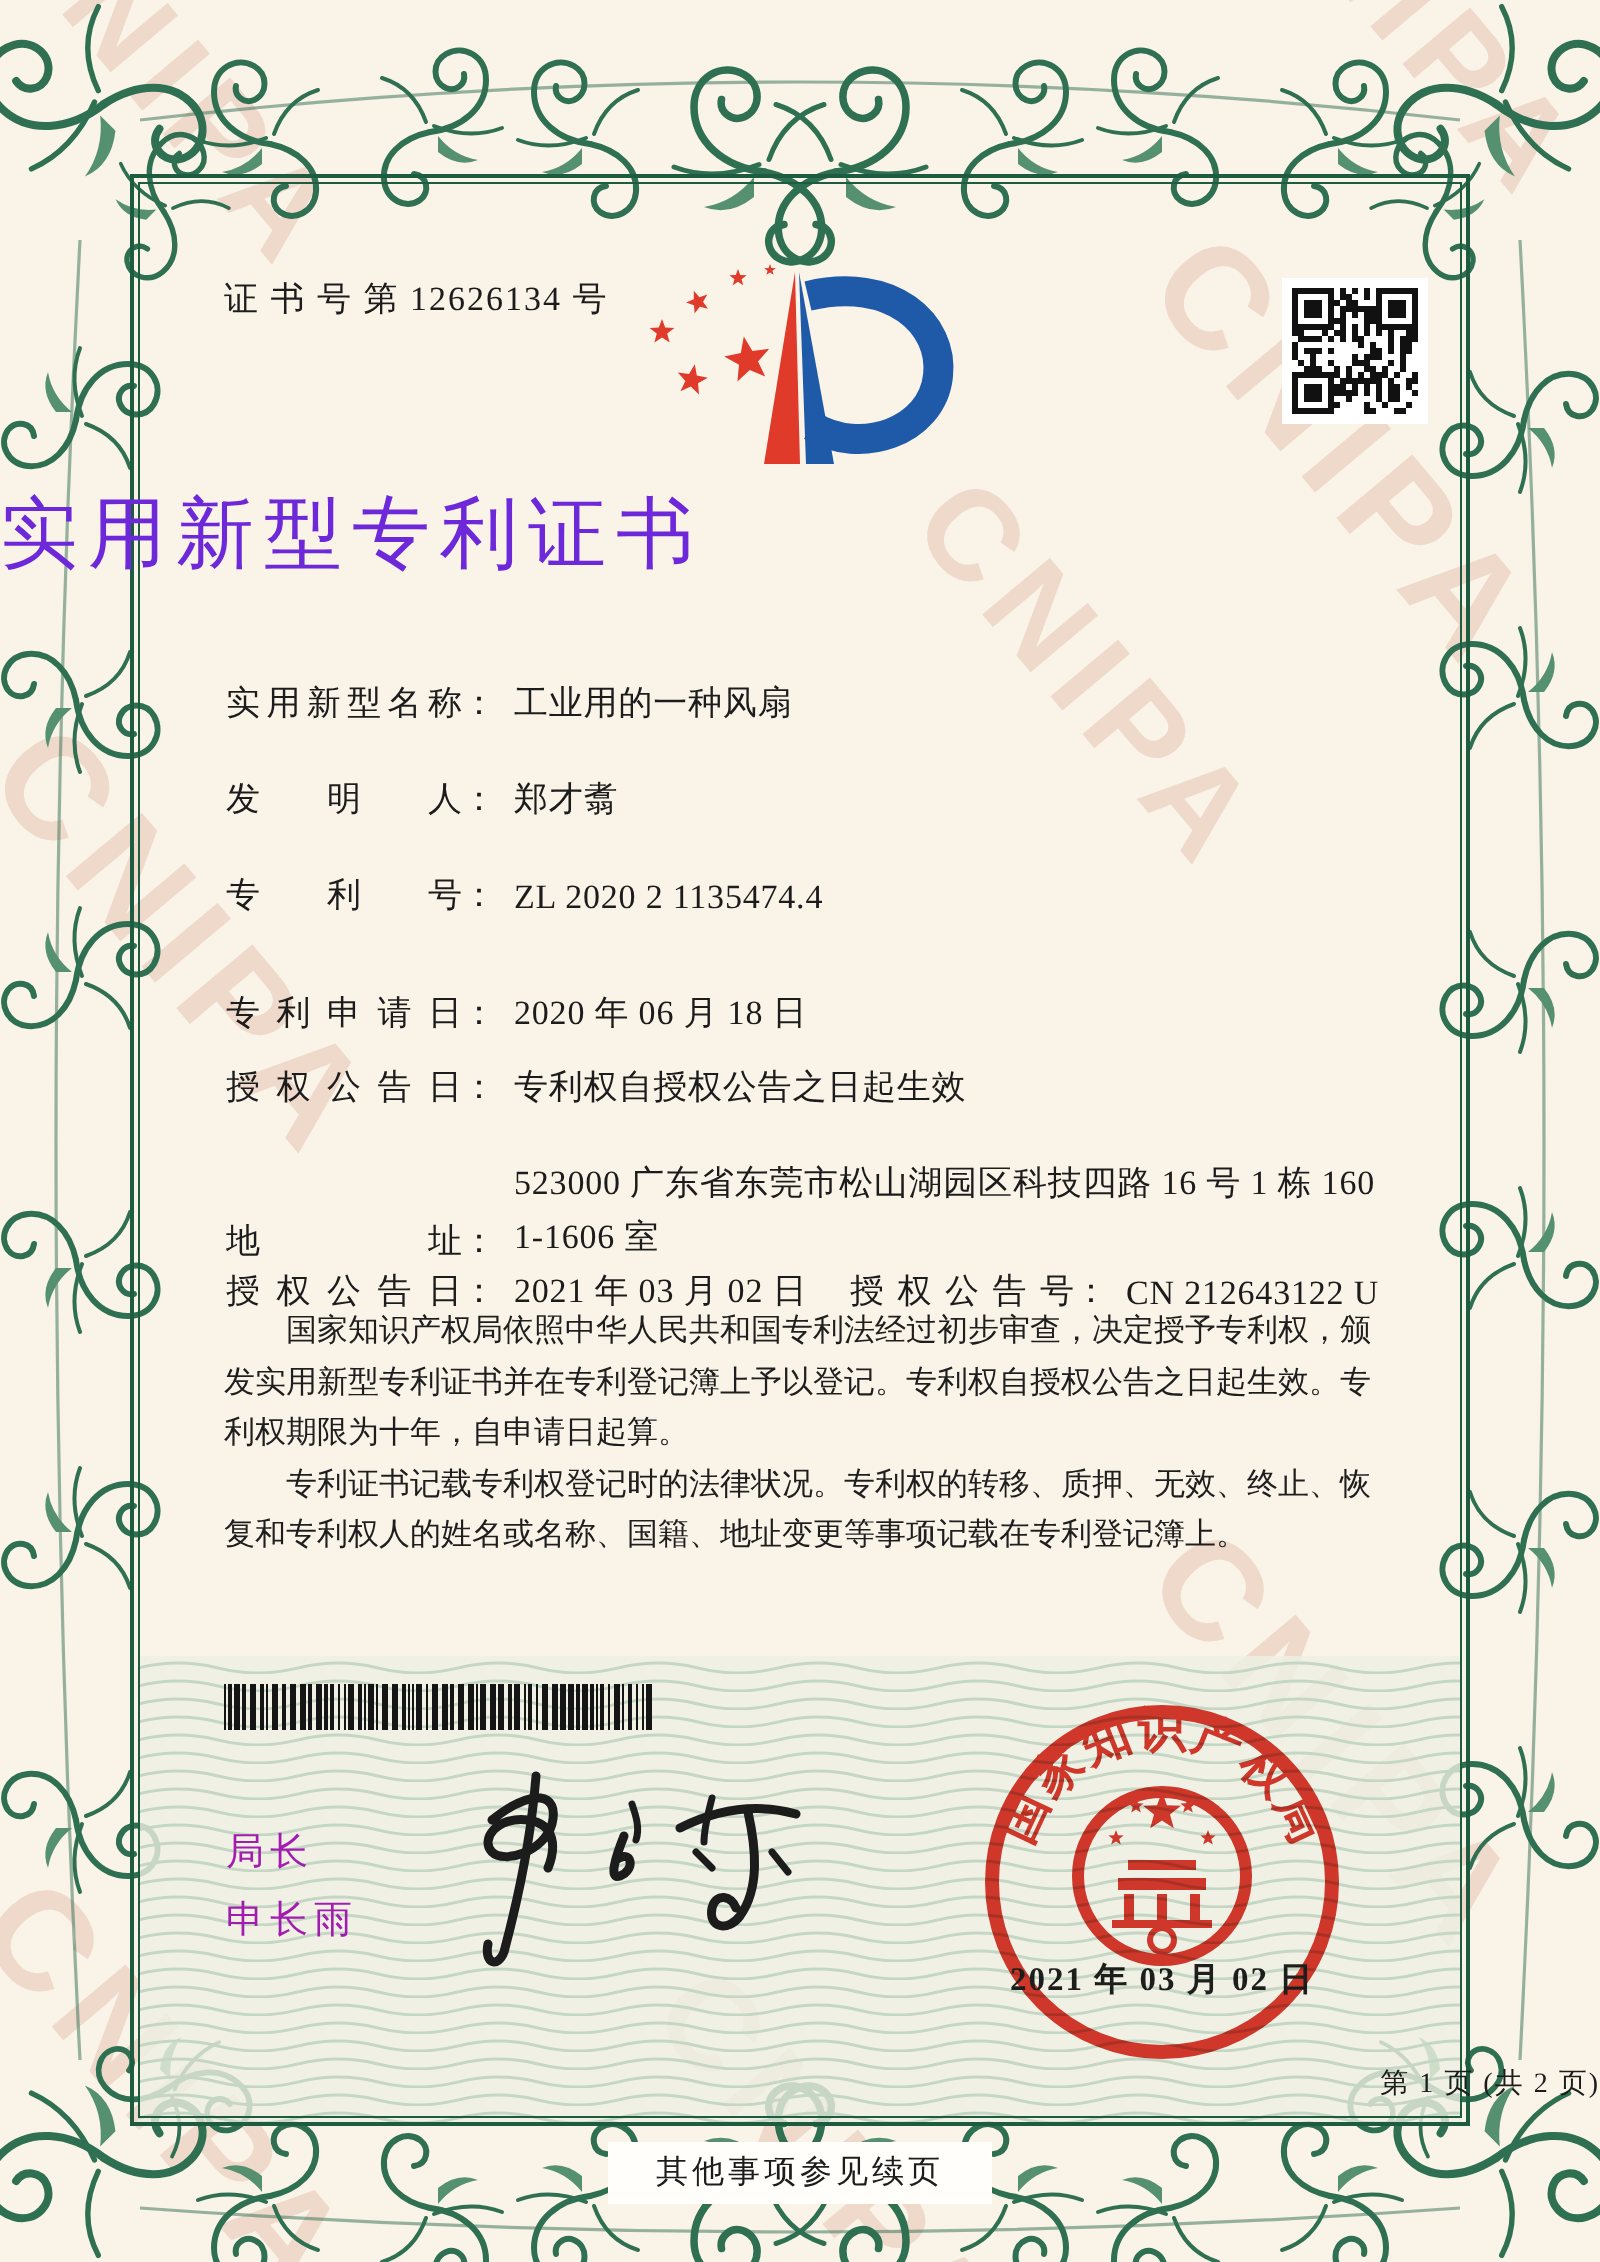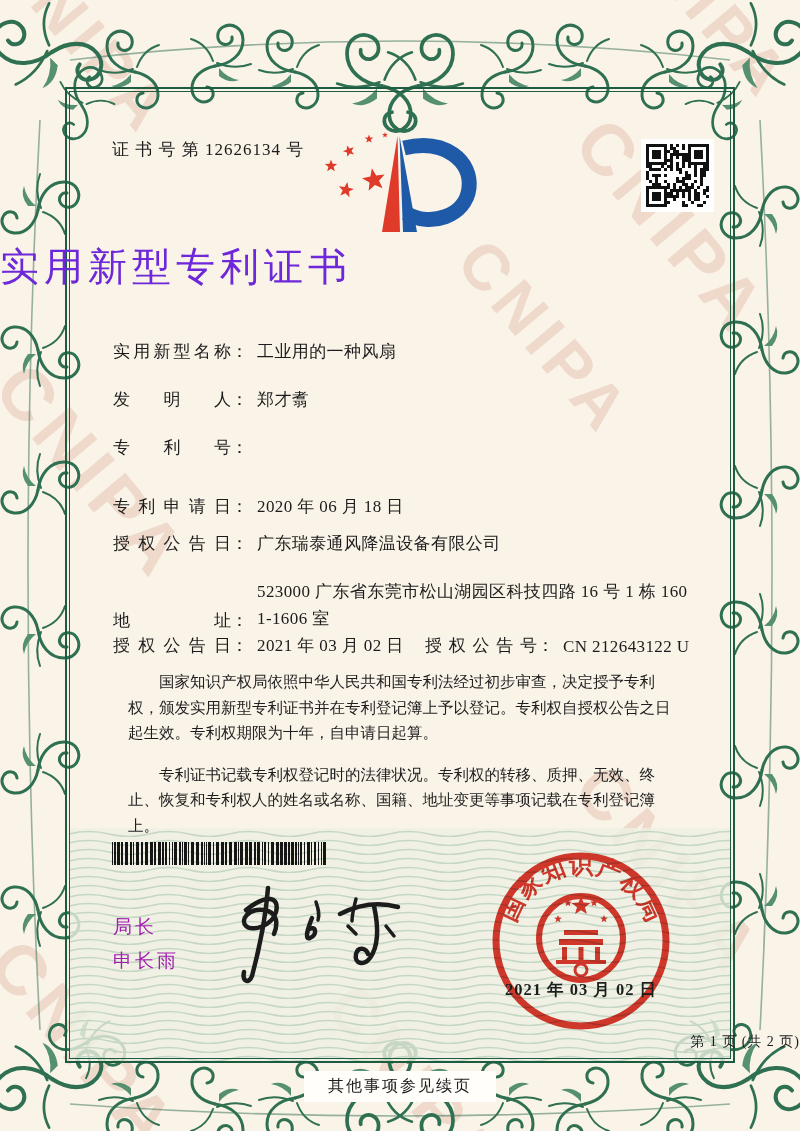--- a/index.html
+++ b/index.html
@@ -15,21 +15,21 @@
   #logo{position:absolute;left:312px;top:128px;z-index:3}
   .title{position:absolute;left:0;right:0;top:240px;text-align:left;font-size:39px;font-weight:400;
          letter-spacing:5px;color:#6d28d9;z-index:3}
   .qrbox{position:absolute;left:641px;top:139px;width:63px;height:63px;background:#fff;padding:5px;z-index:3}
   .frow{position:absolute;left:113px;width:578px;display:flex;font-size:17px;z-index:3;align-items:flex-end}
   .flabel{flex:0 0 118px;text-align:justify;text-align-last:justify;-moz-text-align-last:justify}
   .fcolon{flex:0 0 auto;margin-right:9px}
   .fvalue{flex:1;letter-spacing:.4px}
   .addr .fvalue{word-break:break-all;line-height:27px}
   .paras{position:absolute;left:112px;width:580px;top:653px;z-index:3;font-size:15.5px;line-height:25.5px;color:#1e1e1e}
-  .paras p{margin:16px;text-indent:2em}
+  .paras p{margin:0;text-indent:2em}
   #barcode{position:absolute;left:112px;top:842px;z-index:3}
   .sig-block{position:absolute;left:113px;top:910px;z-index:3;font-family:"Liberation Sans","DejaVu Sans",sans-serif;
              font-size:19px;letter-spacing:3px;color:#a21caf;line-height:34px}
   #signature{position:absolute;left:208px;top:880px;z-index:3}
   #seal{position:absolute;left:486px;top:846px;z-index:4;mix-blend-mode:multiply;opacity:.95}
   .pageinfo{position:absolute;left:0;right:0;top:1033px;text-align:right;font-size:14px;z-index:3;letter-spacing:1px}
   .contnote{position:absolute;left:50%;top:1071px;transform:translateX(-50%);background:#fffefb;
             padding:5px 24px;font-size:16px;letter-spacing:2px;z-index:3}
 </style>
 </head>
@@ -378,30 +378,31 @@
       <span class="fvalue">工业用的一种风扇</span>
   </div>
   <div class="frow" style="top:388px">
     <span class="flabel">发明人</span>
       <span class="fcolon">：</span>
       <span class="fvalue">郑才翥</span>
   </div>
   <div class="frow" style="top:436px">
     <span class="flabel">专利号</span>
       <span class="fcolon">：</span>
+      <span class="fvalue">ZL 2020 2 1135474.4</span>
   </div>
   <div class="frow" style="top:495px">
     <span class="flabel">专利申请日</span>
       <span class="fcolon">：</span>
       <span class="fvalue">2020 年 06 月 18 日</span>
   </div>
   <div class="frow" style="top:532px">
     <span class="flabel">授权公告日</span>
       <span class="fcolon">：</span>
-      <span class="fvalue">广东瑞泰通风降温设备有限公司</span>
+      <span class="fvalue">专利权自授权公告之日起生效</span>
   </div>
   <div class="frow addr" style="top:578px">
     <span class="flabel">地址</span>
       <span class="fcolon">：</span>
       <span class="fvalue">523000 广东省东莞市松山湖园区科技四路 16 号 1 栋 1601-1606 室</span>
   </div>
   <div class="frow" style="top:634px">
     <span class="flabel">授权公告日</span>
       <span class="fcolon">：</span>
       <span class="fvalue" style="flex:0 0 168px">2021 年 03 月 02 日</span>

